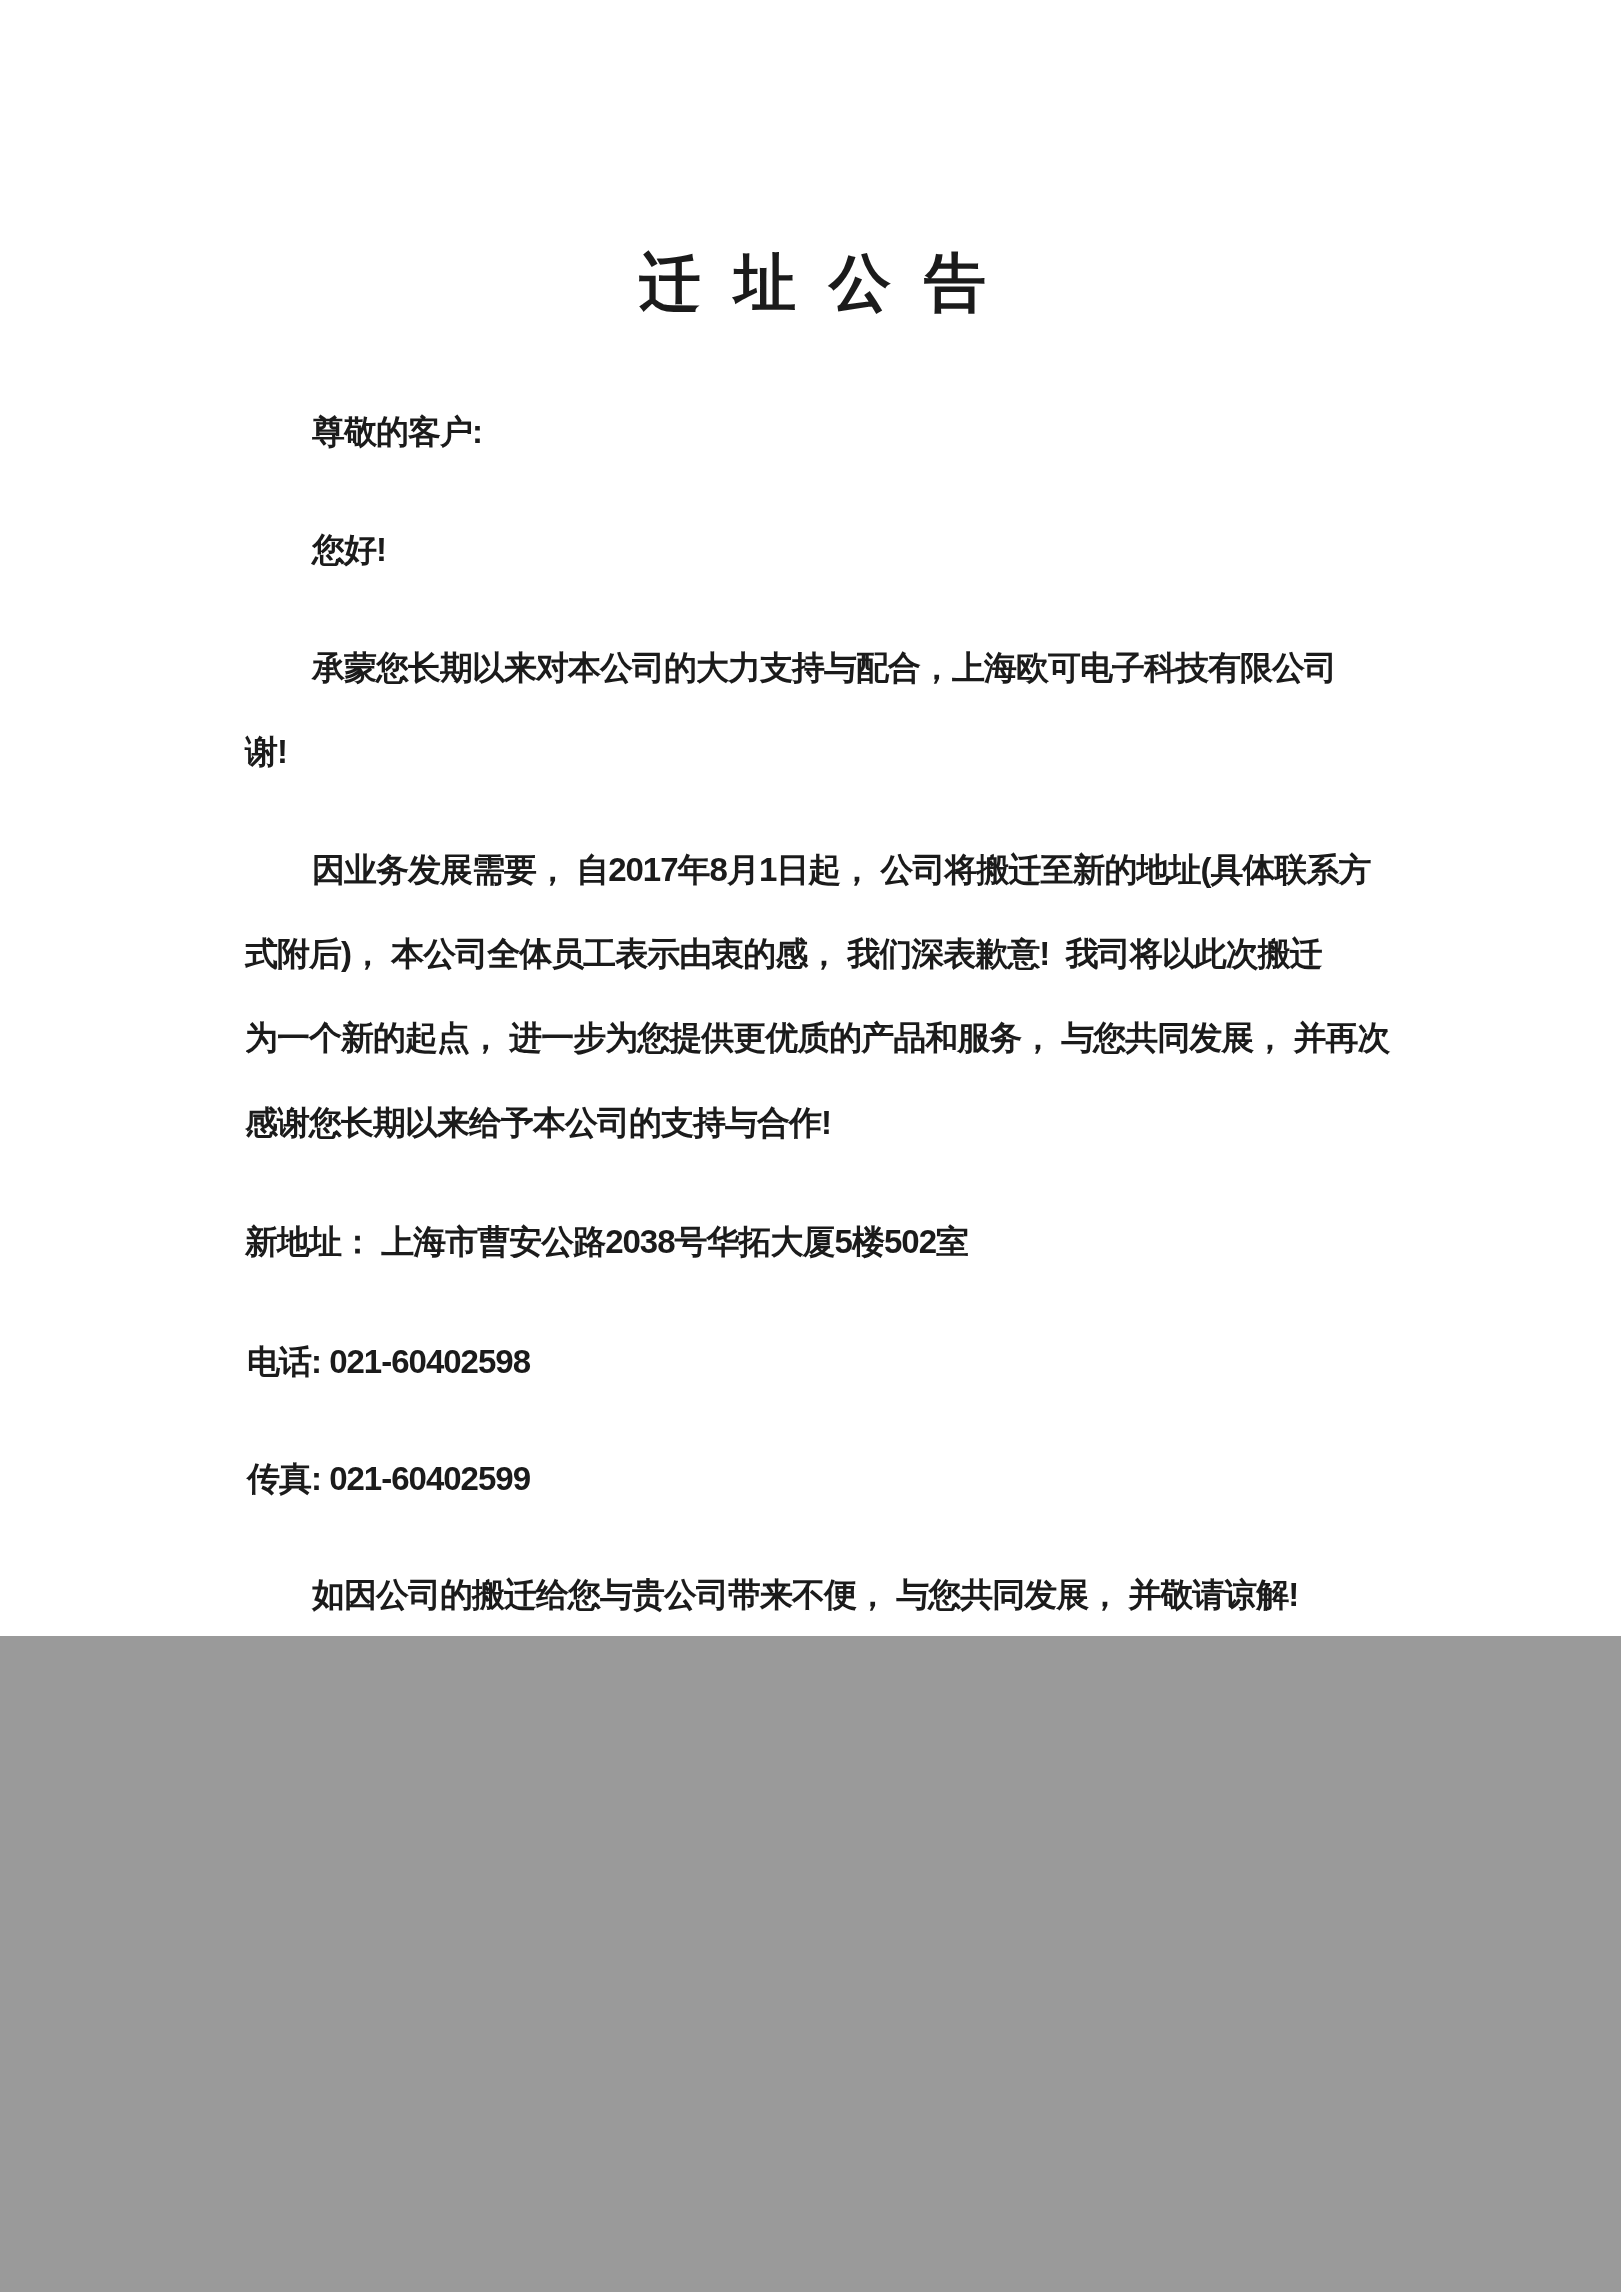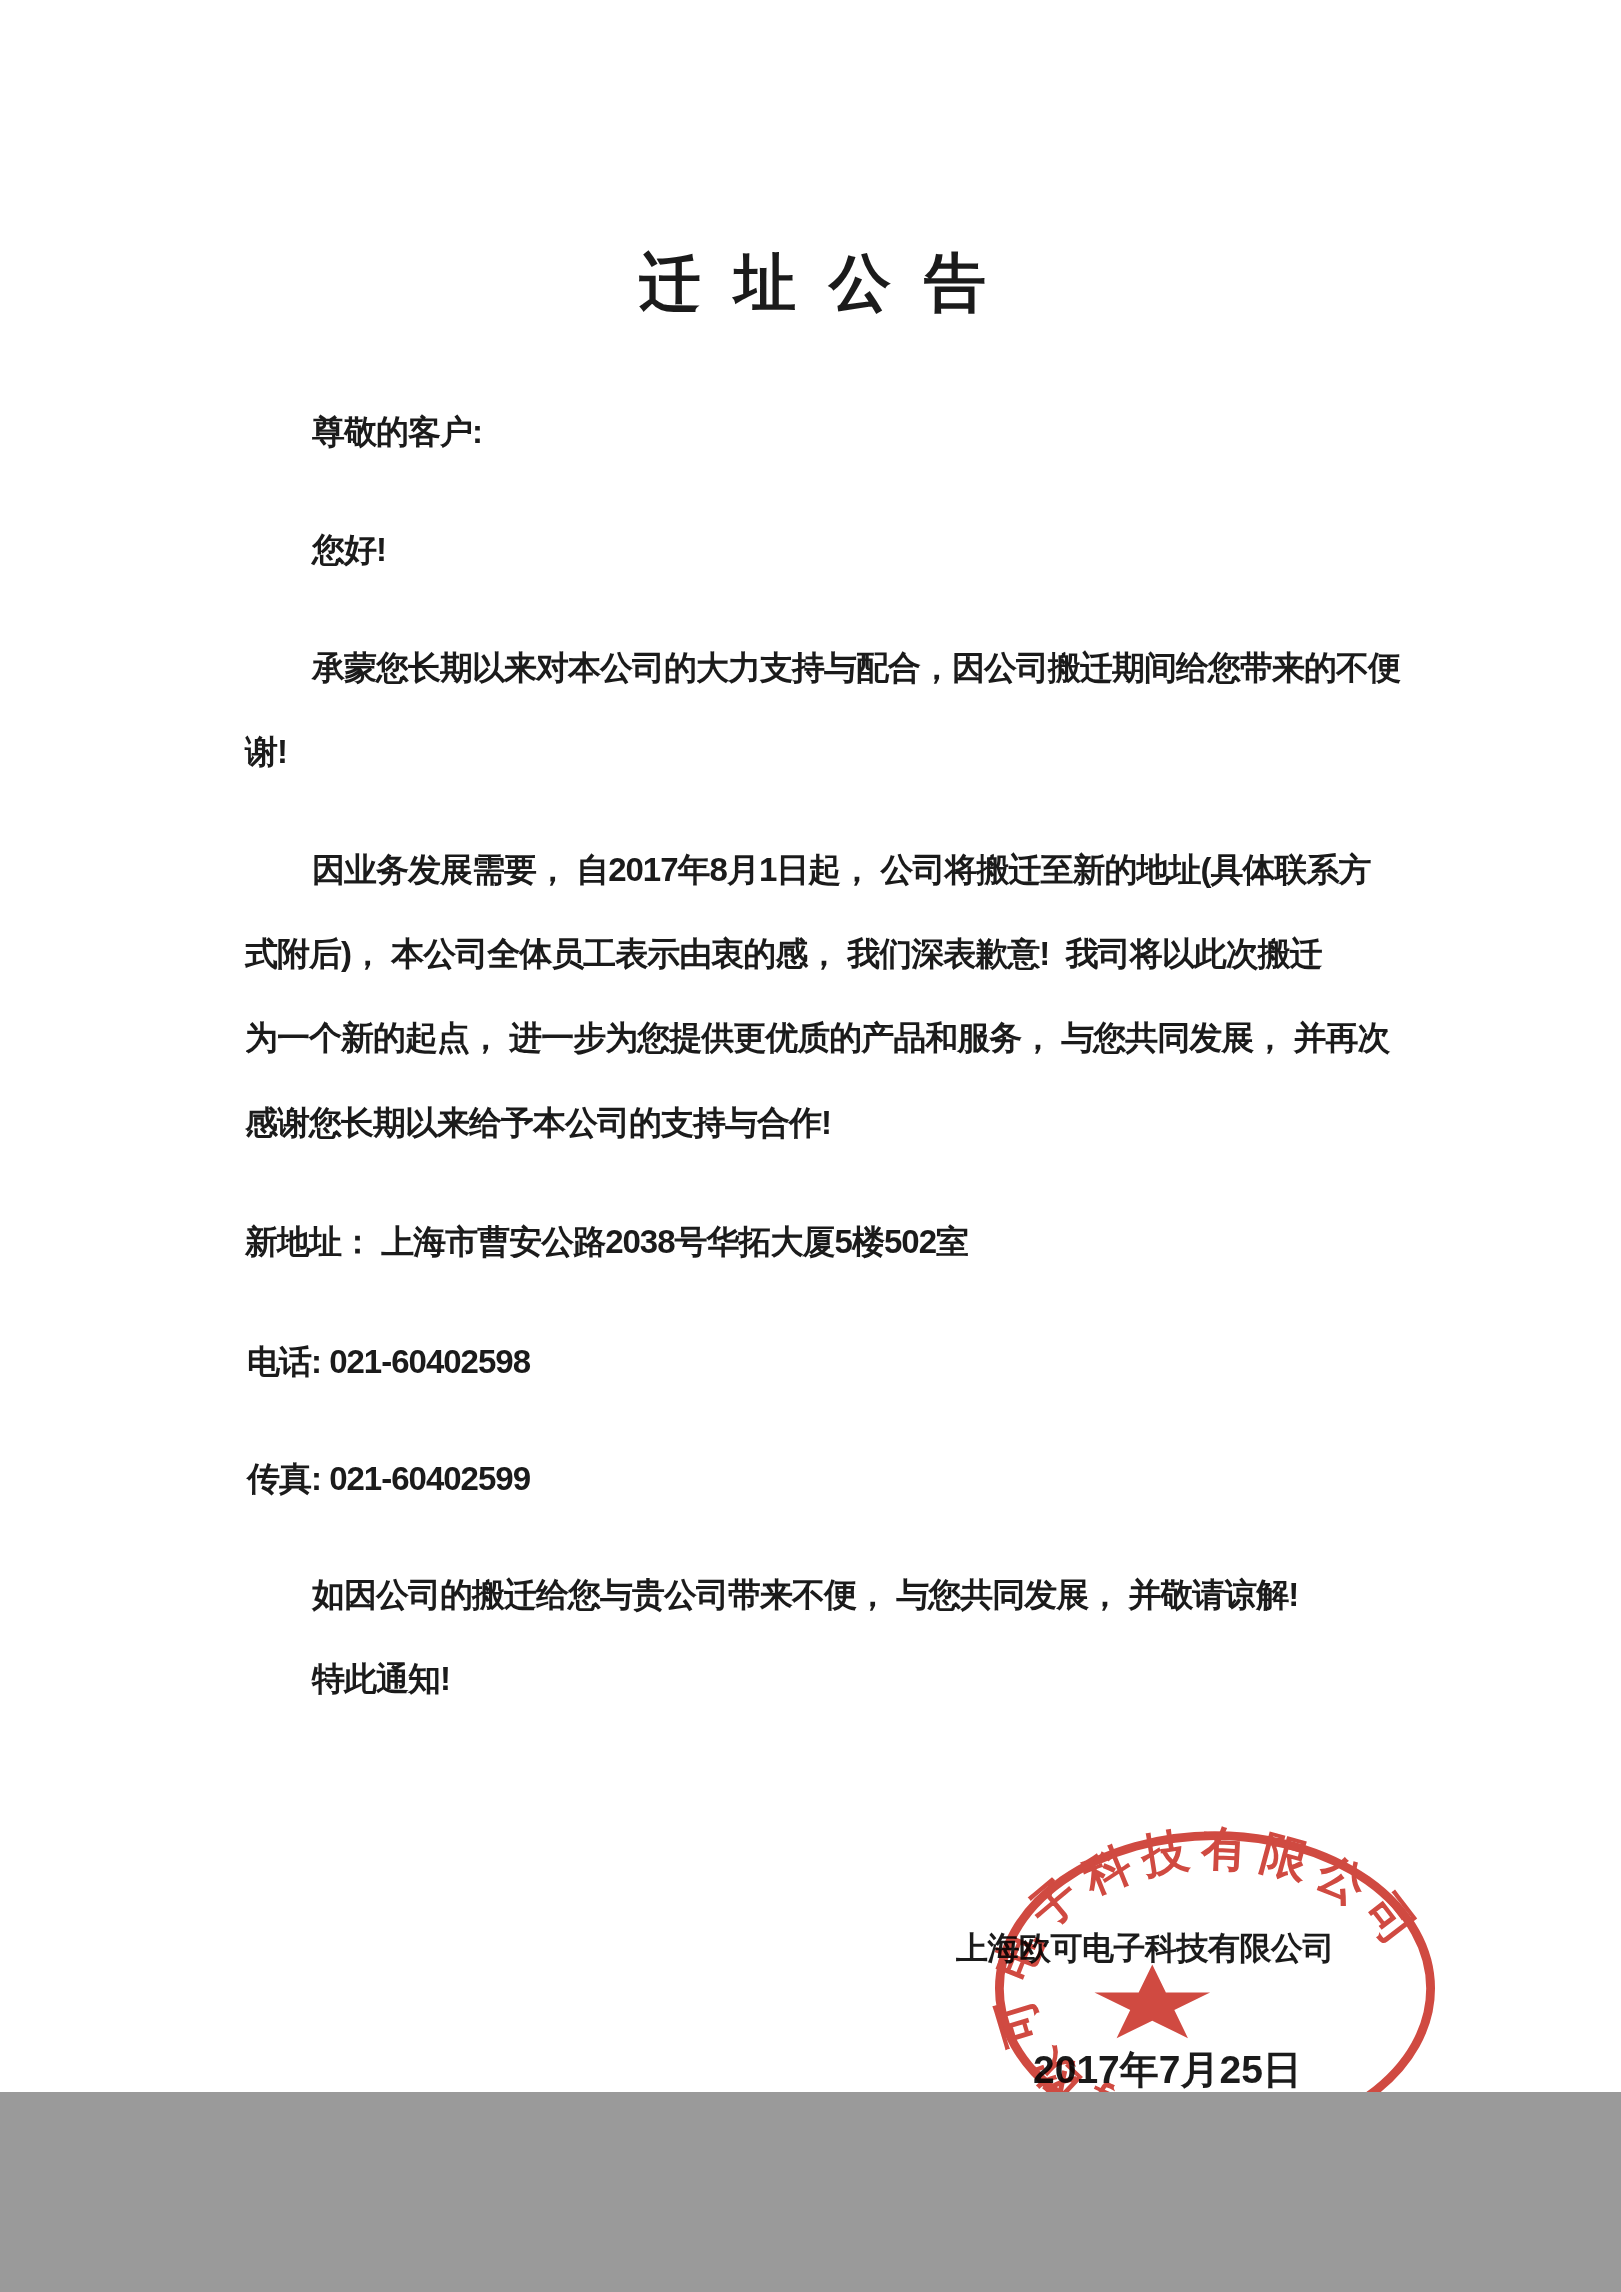--- a/index.html
+++ b/index.html
@@ -1,18 +1,18 @@
 <!DOCTYPE html>
 <html><head>
 <meta charset="utf-8">
 <style>
   html,body{margin:0;padding:0;background:#9a9a9a;}
   .page{
     position:relative;
-    width:1621px;height:2092px;
+    width:1621px;height:1636px;
     margin:0 auto;
     background:#ffffff;
     overflow:hidden;
     font-family:"Liberation Sans","DejaVu Sans",sans-serif;
     color:#1b1b1b;
   }
   .title{
     position:absolute;
     left:639px;top:241px;
     margin:0;
@@ -57,21 +57,21 @@
 </head>
 <body>
 
 <div class="page">
 
   <h1 class="title">迁址公告</h1>
 
   <div class="line" style="left:312px;top:412px">尊敬的客户:</div>
   <div class="line" style="left:312px;top:530px">您好!</div>
 
-  <div class="line" style="left:312px;top:648px">承蒙您长期以来对本公司的大力支持与配合，因公司搬迁期间给您带来的不便</div>
+  <div class="line" style="left:312px;top:648px">承蒙您长期以来对本公司的大力支持与配合，上海欧可电子科技有限公司</div>
   <div class="line" style="left:245px;top:732px">谢!</div>
 
   <div class="line" style="left:312px;top:850px">因业务发展需要， 自2017年8月1日起， 公司将搬迁至新的地址(具体联系方</div>
   <div class="line" style="left:245px;top:934px">式附后)， 本公司全体员工表示由衷的感， 我们深表歉意!  我司将以此次搬迁</div>
   <div class="line" style="left:245px;top:1103px">感谢您长期以来给予本公司的支持与合作!</div>
   <div class="line" style="left:245px;top:1018px">为一个新的起点， 进一步为您提供更优质的产品和服务， 与您共同发展， 并再次</div>
 
   <div class="line" style="left:245px;top:1222px">新地址： 上海市曹安公路2038号华拓大厦5楼502室</div>
   <div class="line" style="left:247px;top:1342px">电话: 021-60402598</div>
   <div class="line" style="left:247px;top:1459px">传真: 021-60402599</div>

